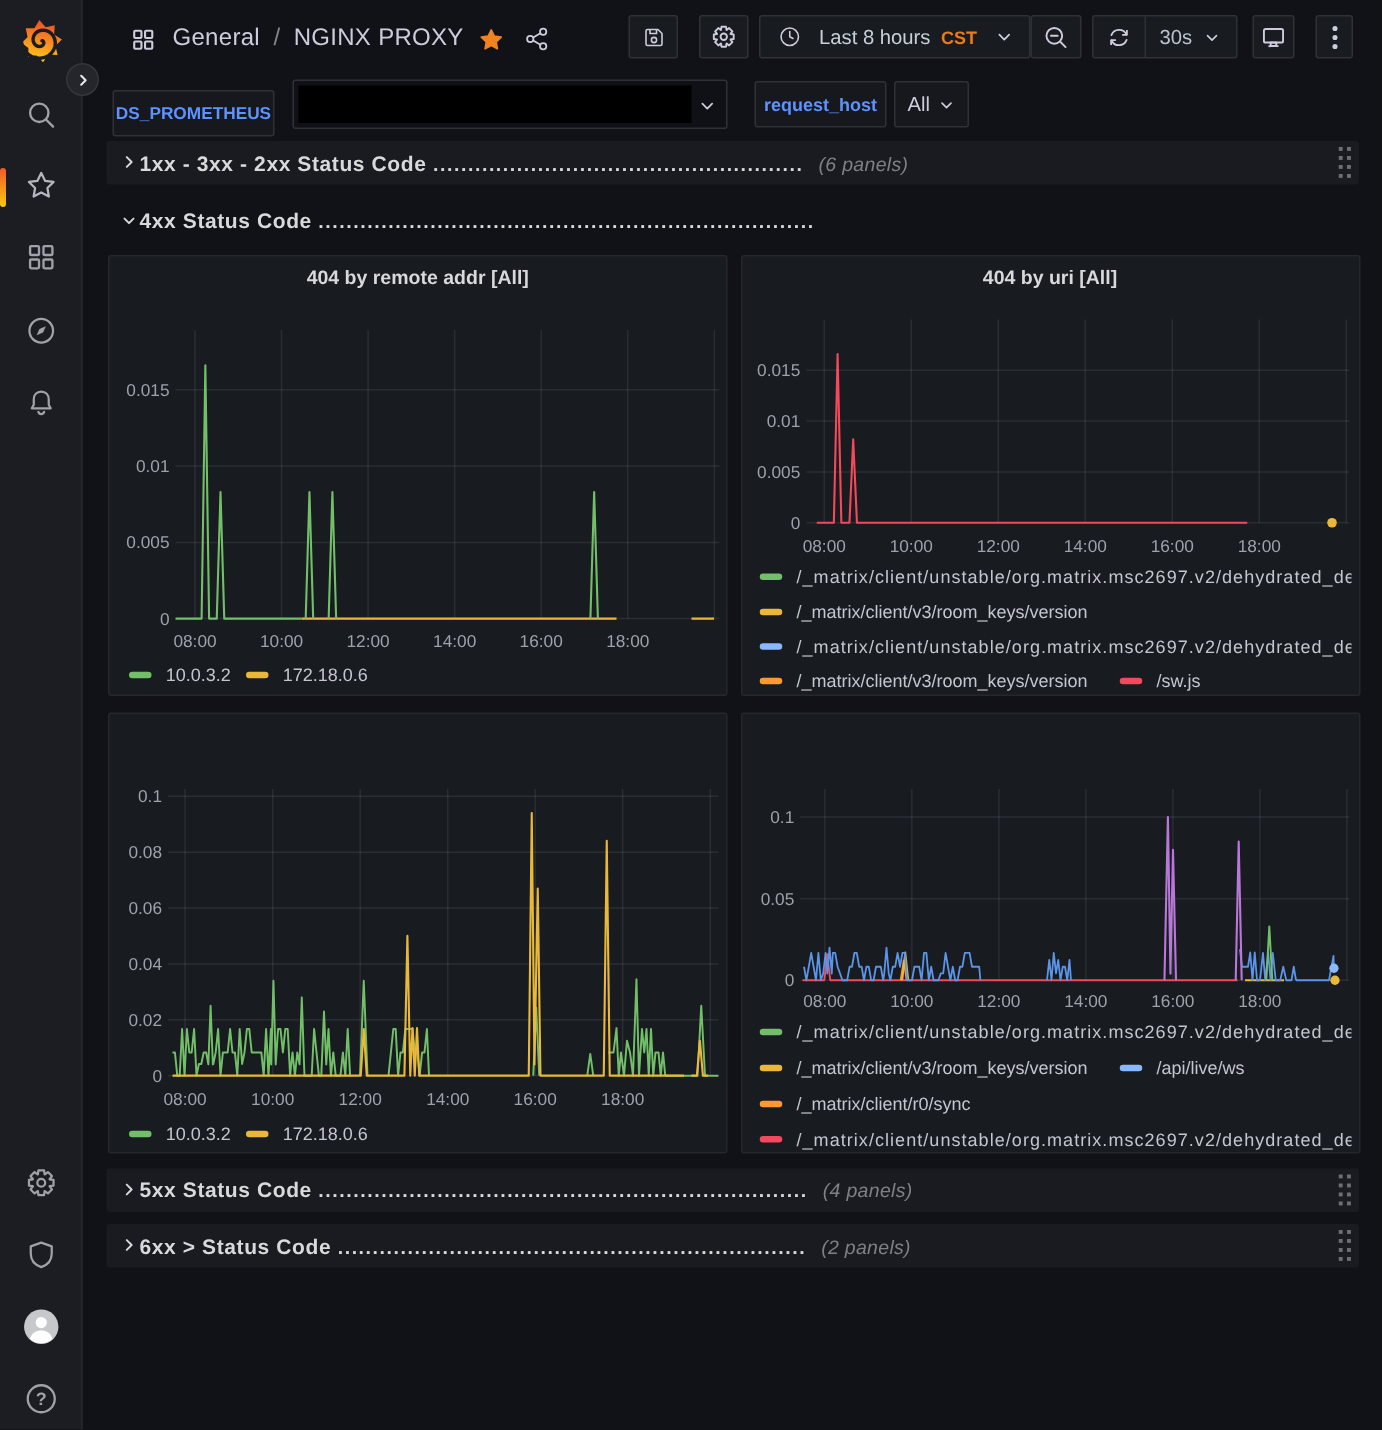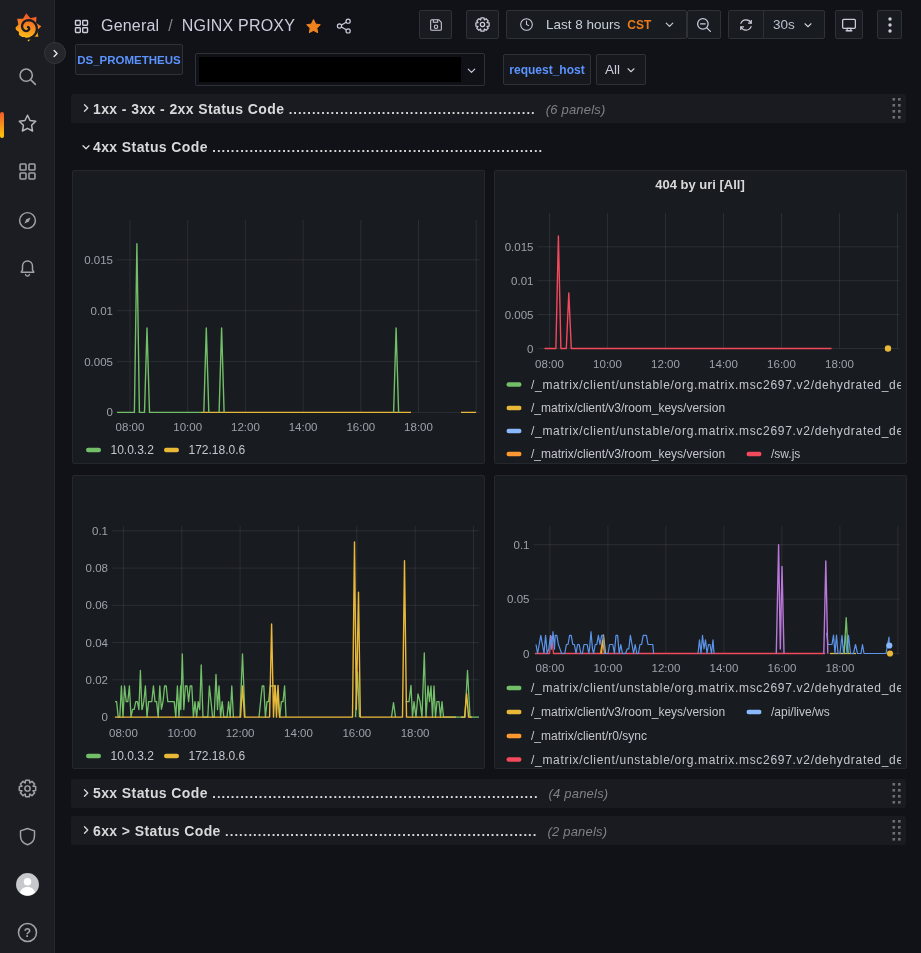--- a/index.html
+++ b/index.html
@@ -77,21 +77,21 @@
       </svg>
     </div>
 </div>
 
 <div style="position:absolute;left:44px;top:42px;width:22px;height:22px;border-radius:50%;background:#24262c;border:1px solid #33363d;display:flex;align-items:center;justify-content:center;z-index:5">
     <svg width="11" height="11" viewBox="0 0 24 24">
       <path d="M9 5.5 L15.5 12 L9 18.5" fill="none" stroke="#e7e8ea" stroke-width="3" stroke-linecap="round" stroke-linejoin="round"></path>
     </svg>
   </div>
 
-<div style="position:absolute;left:73px;top:17px;display:flex;align-items:center">
+<div style="position:absolute;left:87px;top:17px;display:flex;align-items:center">
 <span style="margin-right:11px">
       <svg width="17" height="17" viewBox="0 0 24 24">
         <rect x="3.5" y="3.5" width="6.8" height="6.8" rx="1" fill="none" stroke="#ccccdc" stroke-width="2"></rect>
         <rect x="3.5" y="13.7" width="6.8" height="6.8" rx="1" fill="none" stroke="#ccccdc" stroke-width="2"></rect>
         <rect x="13.7" y="3.5" width="6.8" height="6.8" rx="1" fill="none" stroke="#ccccdc" stroke-width="2"></rect>
         <rect x="13.7" y="13.7" width="6.8" height="6.8" rx="1" fill="none" stroke="#ccccdc" stroke-width="2"></rect>
       </svg>
     </span>
 <span style="font-size:16px;letter-spacing:0.2px;color:#ccccdc">General</span>
 <span style="font-size:16px;color:#83858d;margin:0 9px">/</span>
@@ -169,21 +169,21 @@
     </svg>
   </div>
 <div class="btn" style="left:877px;width:25px">
     <svg width="16" height="18" viewBox="0 0 16 18">
       <circle cx="8" cy="3" r="1.7" fill="#ccccdc"></circle>
       <circle cx="8" cy="9" r="1.7" fill="#ccccdc"></circle>
       <circle cx="8" cy="15" r="1.7" fill="#ccccdc"></circle>
     </svg>
   </div>
 
-<div style="position:absolute;left:75px;top:44px;width:108px;height:31px;border:1px solid #2e3138;border-radius:2px;background:#16181d;display:flex;align-items:center;justify-content:center">
+<div style="position:absolute;left:75px;top:60px;width:108px;height:31px;border:1px solid #2e3138;border-radius:2px;background:#16181d;display:flex;align-items:center;justify-content:center">
     <span style="font-size:11.5px;font-weight:700;color:#5b93ff">DS_PROMETHEUS</span>
   </div>
 <div style="position:absolute;left:195px;top:53px;width:290px;height:33px;border:1px solid #2e3138;border-radius:2px;background:#0f1116">
 <div style="position:absolute;left:3px;top:3px;width:262px;height:25px;background:#000"></div>
 <div style="position:absolute;right:6px;top:10px">
       <svg width="13" height="13" viewBox="0 0 24 24">
         <path d="M6 9.5 L12 15.5 L18 9.5" fill="none" stroke="#ccccdc" stroke-width="2.2" stroke-linecap="round" stroke-linejoin="round"></path>
       </svg>
     </div>
 </div>
@@ -262,20 +262,21 @@
         <rect x="1.5" y="19" width="2.6" height="2.6" fill="#6b6e75"></rect>
         <rect x="7" y="1" width="2.6" height="2.6" fill="#6b6e75"></rect>
         <rect x="7" y="7" width="2.6" height="2.6" fill="#6b6e75"></rect>
         <rect x="7" y="13" width="2.6" height="2.6" fill="#6b6e75"></rect>
         <rect x="7" y="19" width="2.6" height="2.6" fill="#6b6e75"></rect>
       </svg>
     </span>
   </div>
 
 <div style="position:absolute;left:72px;top:170px;width:413px;height:294px;background:#181b1f;border:1px solid #25272e;border-radius:2px;box-sizing:border-box;overflow:hidden">
+<div style="position:absolute;left:0;right:0;top:6px;text-align:center;font-size:13px;font-weight:700;color:#d8d9da">404 by remote addr [All]</div>
 <svg width="413" height="294" style="position:absolute;left:0;top:0">
 <line x1="57" y1="49" x2="57" y2="241.4" stroke="rgba(204,214,235,0.10)" stroke-width="1"></line>
 <line x1="114.7" y1="49" x2="114.7" y2="241.4" stroke="rgba(204,214,235,0.10)" stroke-width="1"></line>
 <line x1="172.4" y1="49" x2="172.4" y2="241.4" stroke="rgba(204,214,235,0.10)" stroke-width="1"></line>
 <line x1="230.1" y1="49" x2="230.1" y2="241.4" stroke="rgba(204,214,235,0.10)" stroke-width="1"></line>
 <line x1="287.8" y1="49" x2="287.8" y2="241.4" stroke="rgba(204,214,235,0.10)" stroke-width="1"></line>
 <line x1="345.5" y1="49" x2="345.5" y2="241.4" stroke="rgba(204,214,235,0.10)" stroke-width="1"></line>
 <line x1="403.2" y1="49" x2="403.2" y2="241.4" stroke="rgba(204,214,235,0.10)" stroke-width="1"></line>
 <line x1="44" y1="88.9" x2="406.5" y2="88.9" stroke="rgba(204,214,235,0.10)" stroke-width="1"></line>
 <line x1="44" y1="139.7" x2="406.5" y2="139.7" stroke="rgba(204,214,235,0.10)" stroke-width="1"></line>

